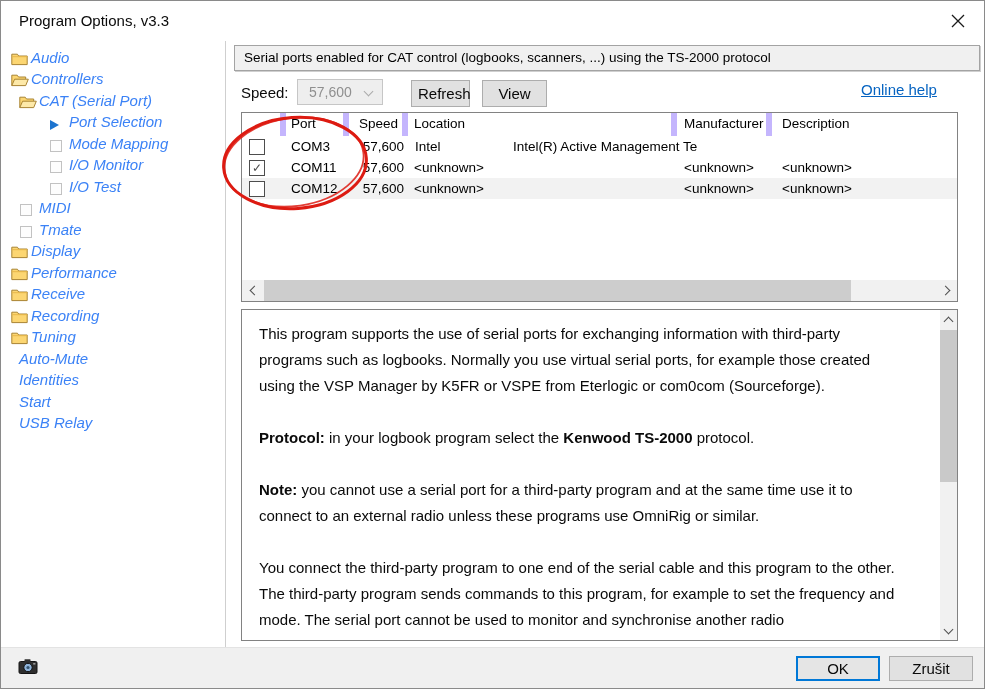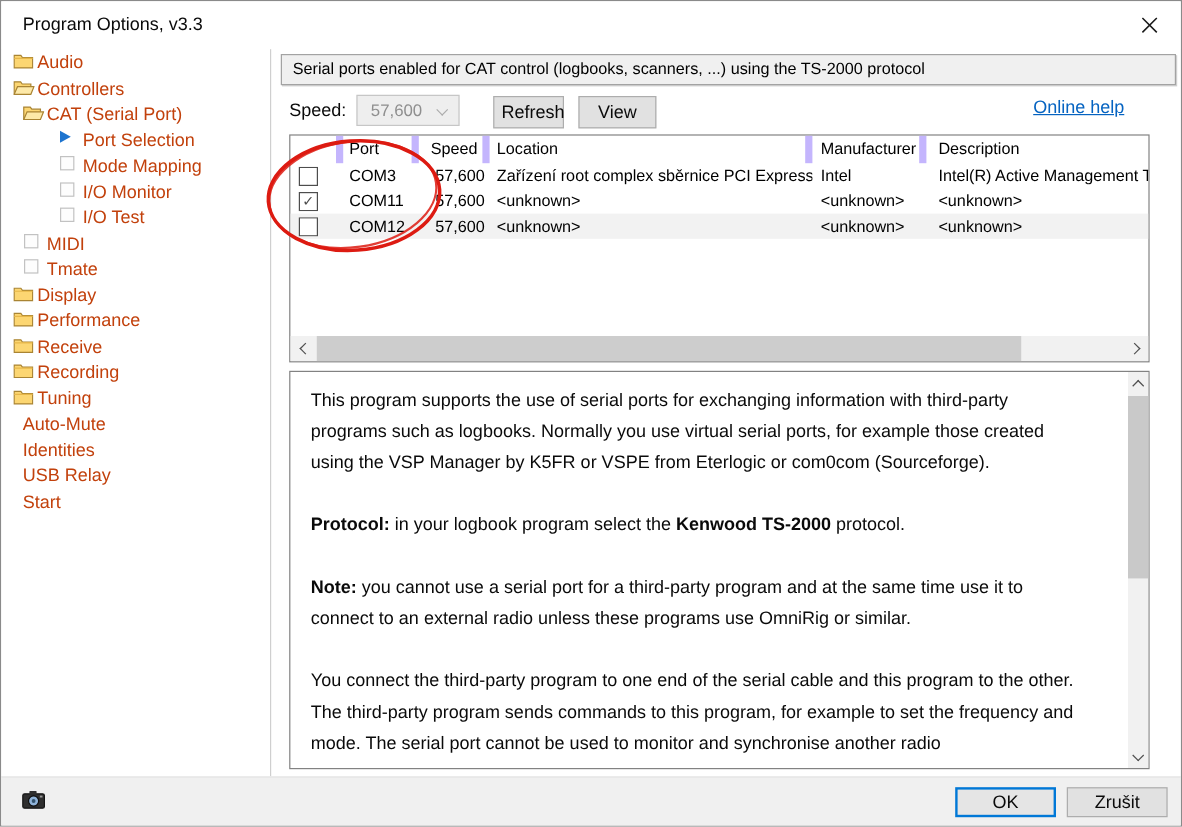--- a/index.html
+++ b/index.html
@@ -14,21 +14,21 @@
     font-family:"Liberation Sans",sans-serif;color:#0a0a0a;
   }
   
   .titlebar{position:absolute;left:0;top:0;right:0;height:40px;background:#fff;}
   .title{position:absolute;left:18px;top:0;line-height:40px;font-size:15px;color:#0a0a0a;}
   .close-btn{position:absolute;right:6px;top:4px;width:40px;height:32px;background:none;border:none;
     display:flex;align-items:center;justify-content:center;cursor:pointer;}
   
   .sidebar{position:absolute;left:0;top:40px;width:225px;bottom:41px;box-sizing:border-box;
     border-right:1px solid #cfcfcf;padding-top:3px;background:#fff;overflow:hidden;}
-  .tree-item{height:21.5px;display:flex;align-items:flex-start;font-size:15px;color:#c2410c;cursor:pointer;white-space:nowrap;}
+  .tree-item{height:21.5px;display:flex;align-items:flex-end;font-size:15px;color:#3b82f6;cursor:pointer;white-space:nowrap;font-style:italic;}
   .tree-item .tree-icon{width:20px;flex:0 0 20px;display:flex;align-items:center;}
   .lvl0{padding-left:10px}.lvl1{padding-left:18px}.lvl2{padding-left:48px}
   .sq{width:10px;height:10px;border:1px solid #c2c2c2;background:#fdfdfd;margin-left:1px;}
   .tri{width:0;height:0;border-left:9px solid #1d74cf;border-top:5.5px solid transparent;border-bottom:5.5px solid transparent;margin-left:1px;}
   
   .main{position:absolute;left:226px;top:40px;right:0;bottom:41px;background:#fff;}
   .header-bar{position:absolute;left:7px;top:4px;width:746px;height:26px;box-sizing:border-box;
     background:#f0f0f0;border:1px solid #a3a3a3;box-shadow:1px 1px 0 #cfcfcf;
     font-weight:normal;font-size:13.5px;line-height:23px;padding-left:9px;color:#000;}
   .speed-label{position:absolute;left:14px;top:38px;line-height:27px;font-size:15px;}
@@ -206,24 +206,24 @@
         </span>
         <span>Tuning</span>
       </div>
       <div class="tree-item lvl1">
         <span>Auto-Mute</span>
       </div>
       <div class="tree-item lvl1">
         <span>Identities</span>
       </div>
       <div class="tree-item lvl1">
+        <span>Start</span>
+      </div>
+      <div class="tree-item lvl1">
         <span>USB Relay</span>
-      </div>
-      <div class="tree-item lvl1">
-        <span>Start</span>
       </div>
     </div>
 
   <div class="main">
     <div class="header-bar">
       <span>Serial ports enabled for CAT control (logbooks, scanners, ...) using the TS-2000 protocol</span>
     </div>
 
     <span class="speed-label">Speed:</span>
     <div class="speed-select">
@@ -243,21 +243,20 @@
         <div class="cell c4">Manufacturer</div>
         <div class="cell c5">Description</div>
       </div>
       <div id="table-body">
           <div class="t-row">
             <div class="cell c0">
               <span class="cbx"></span>
             </div>
             <div class="cell c1">COM3</div>
             <div class="cell c2">57,600</div>
-            <div class="cell c3">Zařízení root complex sběrnice PCI Express</div>
             <div class="cell c4">Intel</div>
             <div class="cell c5">Intel(R) Active Management Te</div>
           </div>
           <div class="t-row">
             <div class="cell c0">
               <span class="cbx">✓</span>
             </div>
             <div class="cell c1">COM11</div>
             <div class="cell c2">57,600</div>
             <div class="cell c3">&lt;unknown&gt;</div>

